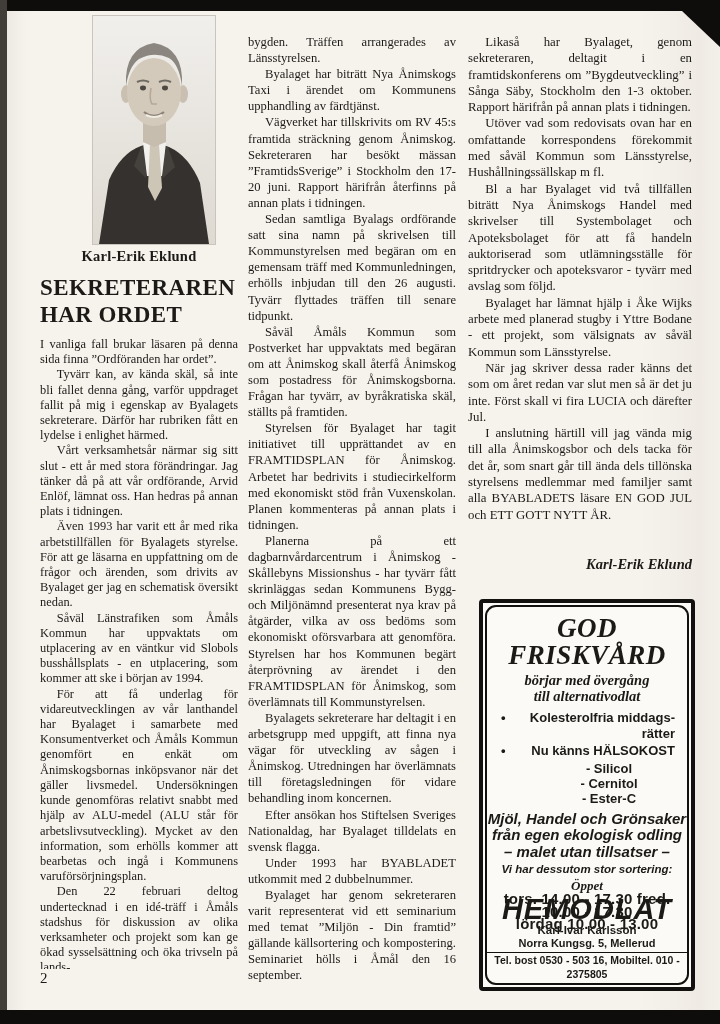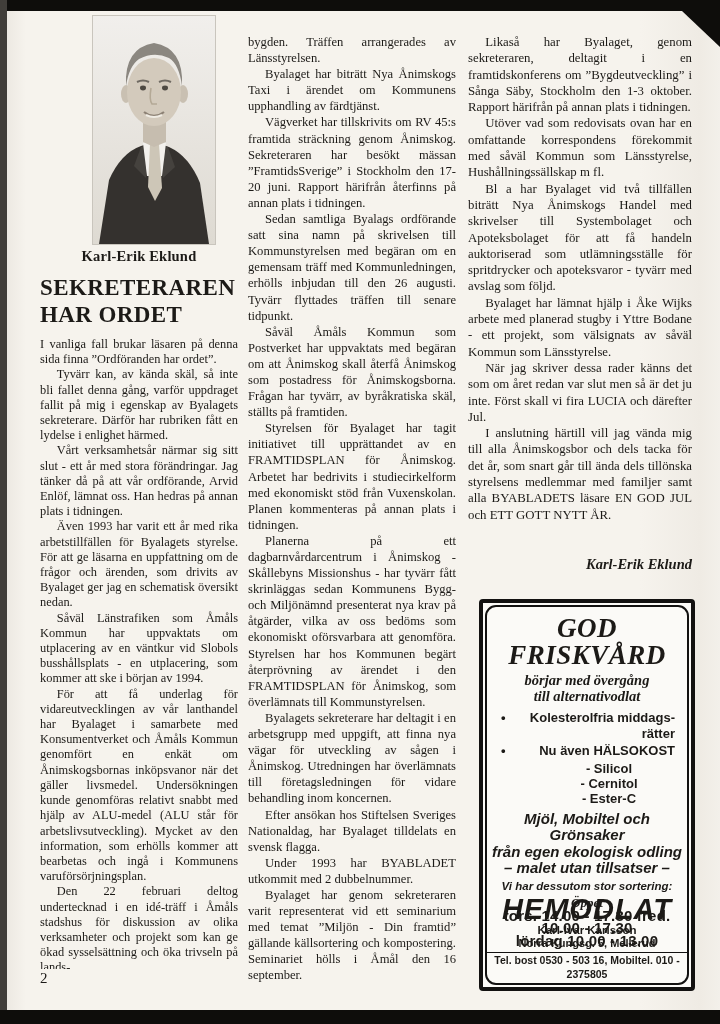--- a/index.html
+++ b/index.html
@@ -134,29 +134,29 @@
   <div class="ad">
     <div class="ad-inner">
       <div class="ad-title">GOD</div>
       <div class="ad-title">FRISKVÅRD</div>
       <div class="ad-sub">
         <div>börjar med övergång</div>
         <div>till alternativodlat</div>
       </div>
       <div class="ad-bullets">
           <div>Kolesterolfria middags-rätter</div>
-          <div>Nu även HÄLSOKOST</div>
+          <div>Nu känns HÄLSOKOST</div>
         </div>
       <div class="ad-subitems">
           <div>- Silicol</div>
           <div>- Cernitol</div>
           <div>- Ester-C</div>
         </div>
       <div class="ad-promo">
-          <div>Mjöl, Mobiltel och Grönsaker</div>
+          <div>Mjöl, Handel och Grönsaker</div>
           <div>från egen ekologisk odling</div>
           <div>– malet utan tillsatser –</div>
         </div>
       <div class="ad-intro">Vi har dessutom stor sortering:</div>
       <div class="ad-open">Öppet</div>
       <div class="ad-hours">
           <div>tors. 14.00 - 17.30   fred. 10.00 - 17.30</div>
           <div>lördag 10.00 - 13.00</div>
         </div>
       <div class="ad-bottom">

